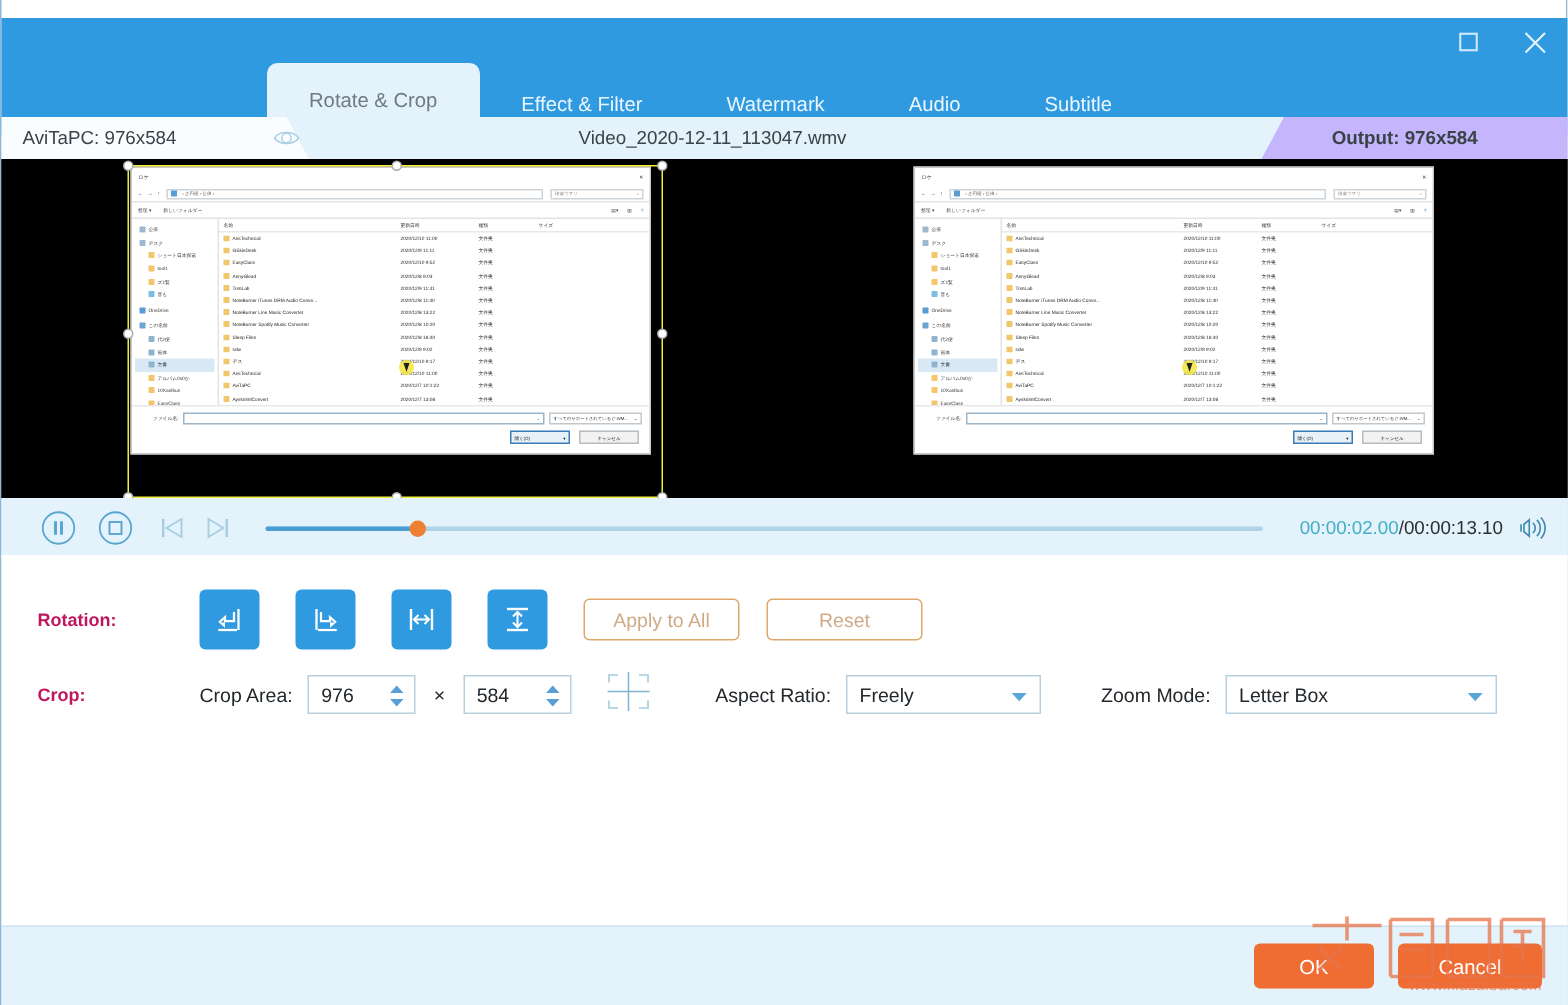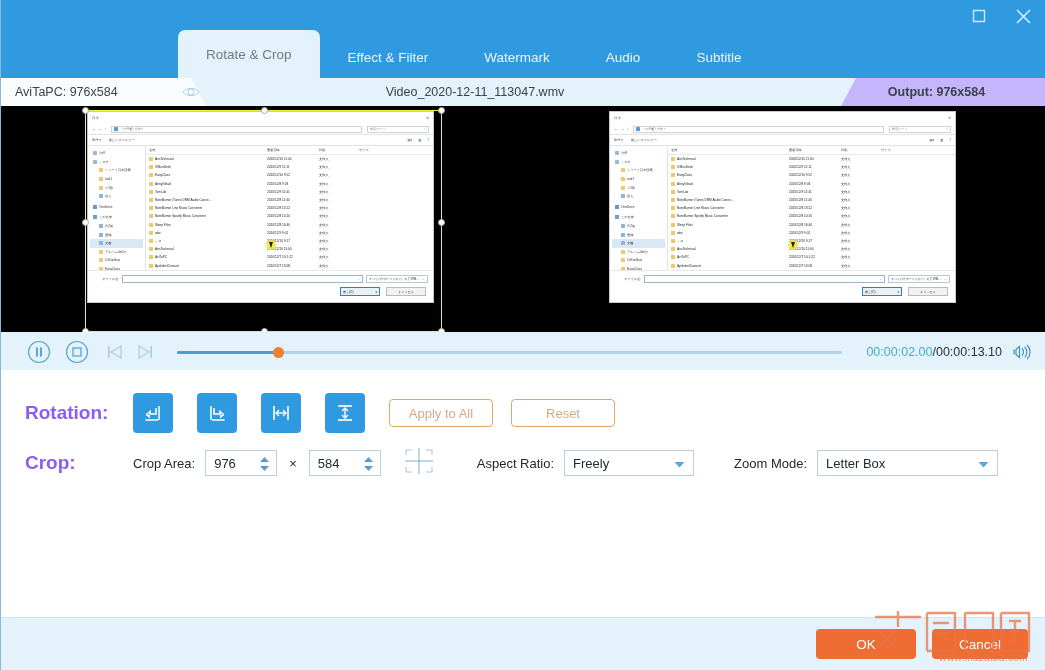--- a/index.html
+++ b/index.html
@@ -10,21 +10,21 @@
   }
   .app {
     position: relative; width: 1045px; height: 670px;
     background: #ffffff;
     border: 1px solid #8bb8d8;
     border-top: none; border-bottom: none;
   }
 
   
   .header {
-    position: absolute; left: 0; top: 0; width: 1045px; height: 78px;
+    position: absolute; left: 0; top: 12px; width: 1045px; height: 78px;
     background: #2f9ae0;
   }
   .win-ctrls {
     position: absolute; right: 8px; top: 0; height: 32px;
     display: flex; align-items: center; gap: 14px;
   }
   .win-btn {
     width: 30px; height: 30px; display: flex; align-items: center;
     justify-content: center; cursor: pointer;
   }
@@ -226,21 +226,21 @@
   
   .panel {
     position: absolute; left: 0; top: 370px; width: 1045px; height: 247px;
     background: #ffffff;
   }
   .row-rotation {
     position: absolute; left: 0; top: 22px; height: 42px; width: 100%;
     display: flex; align-items: center;
   }
   .lbl-bold {
-    font-size: 19px; font-weight: bold; color: #8b5cf6;
+    font-size: 12px; font-weight: bold; color: #be185d;
   }
   .rot-btn {
     width: 40px; height: 40px; border-radius: 4px; background: #2f9ae0;
     display: flex; align-items: center; justify-content: center;
     cursor: pointer; margin-right: 24px;
   }
   .ghost-btn {
     height: 28px; border: 1px solid #dfa86a; border-radius: 4px;
     background: #fff; color: #d0aa86; font-size: 13px;
     display: flex; align-items: center; justify-content: center;
@@ -269,21 +269,21 @@
   .times { font-size: 13px; color: #23282c; }
 
   
   .footer {
     position: absolute; left: 0; bottom: 0; width: 1045px; height: 53px;
     background: #e3f2fb; border-top: 1px solid #cde4f3;
     display: flex; align-items: center; justify-content: flex-end;
     padding-right: 18px; gap: 16px;
   }
   .btn-primary {
-    width: 100px; height: 30px; border-radius: 4px; background: #ef6c33;
+    width: 80px; height: 30px; border-radius: 4px; background: #ef6c33;
     color: #fff; font-size: 13.5px; display: flex; align-items: center;
     justify-content: center; cursor: pointer; border: none; margin-left: 23px;
   }
   .btn-secondary {
     width: 96px; height: 30px; border-radius: 4px; background: #ef6c33;
     color: #fff; font-size: 13.5px; display: flex; align-items: center;
     justify-content: center; cursor: pointer; border: none;
   }
 
   

